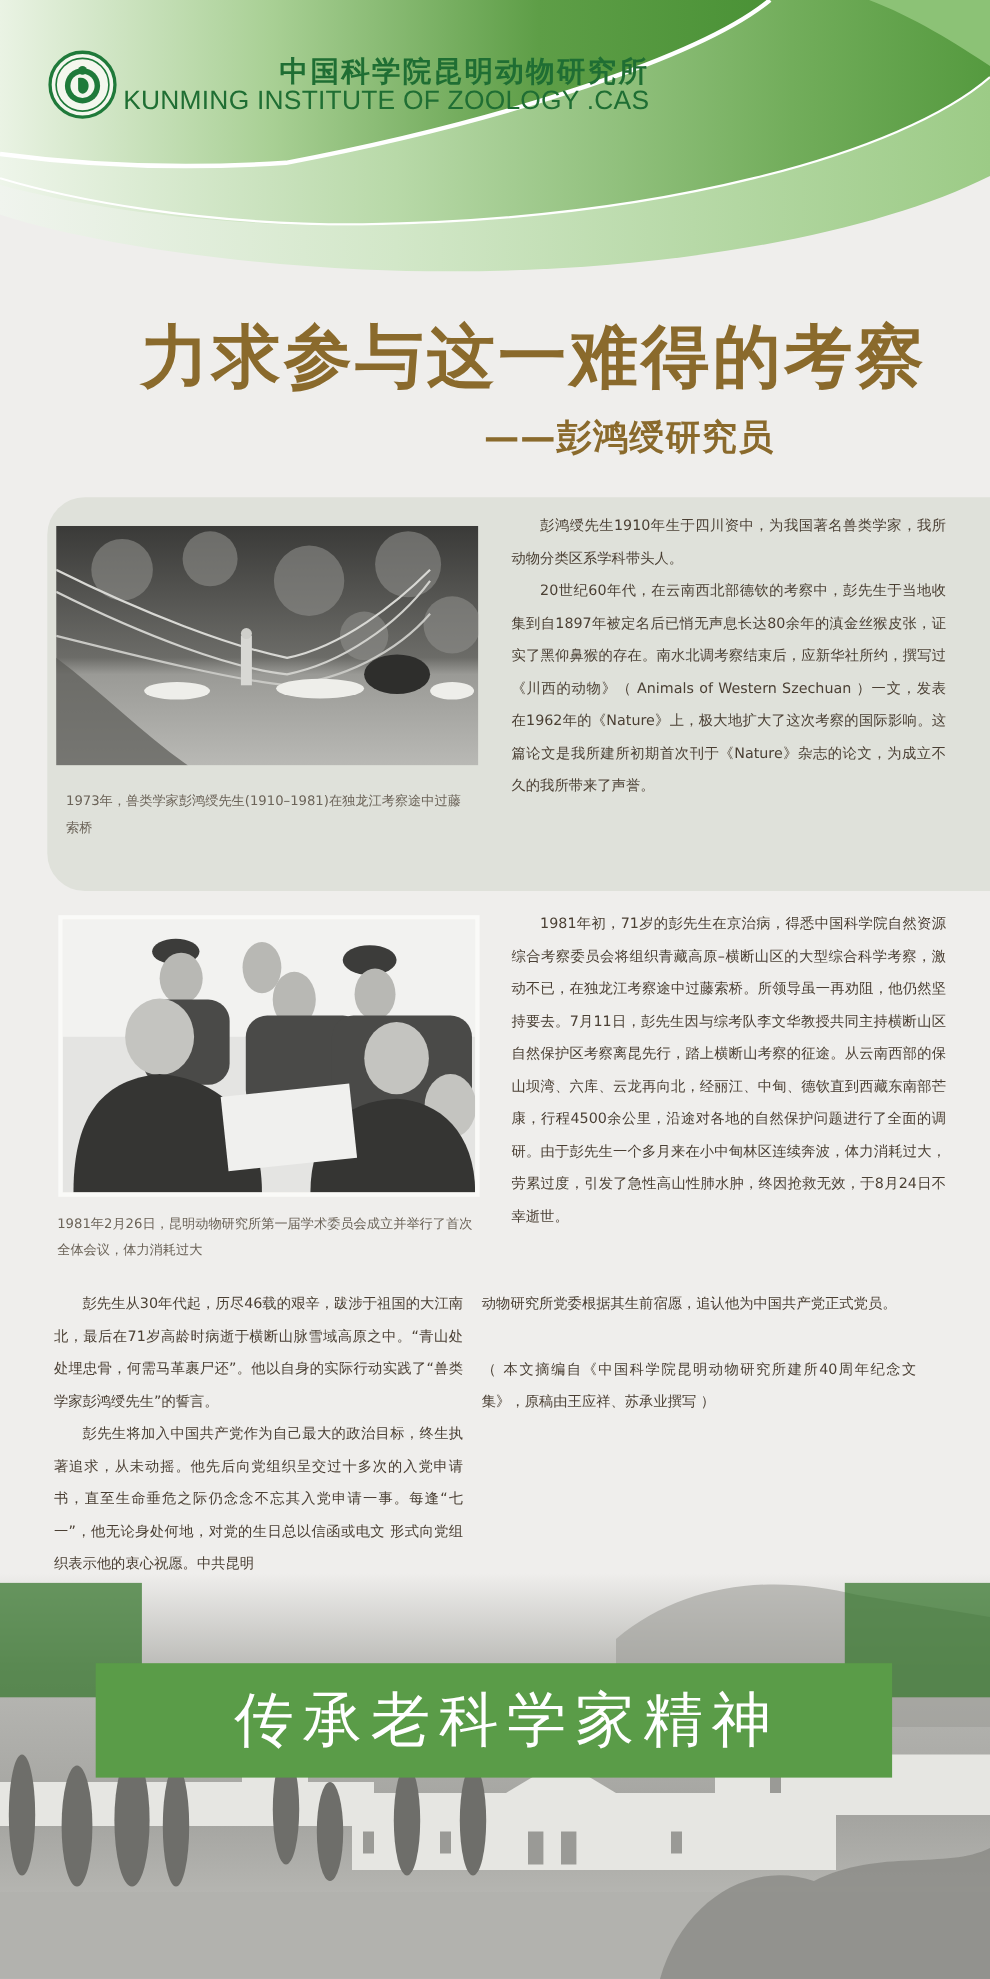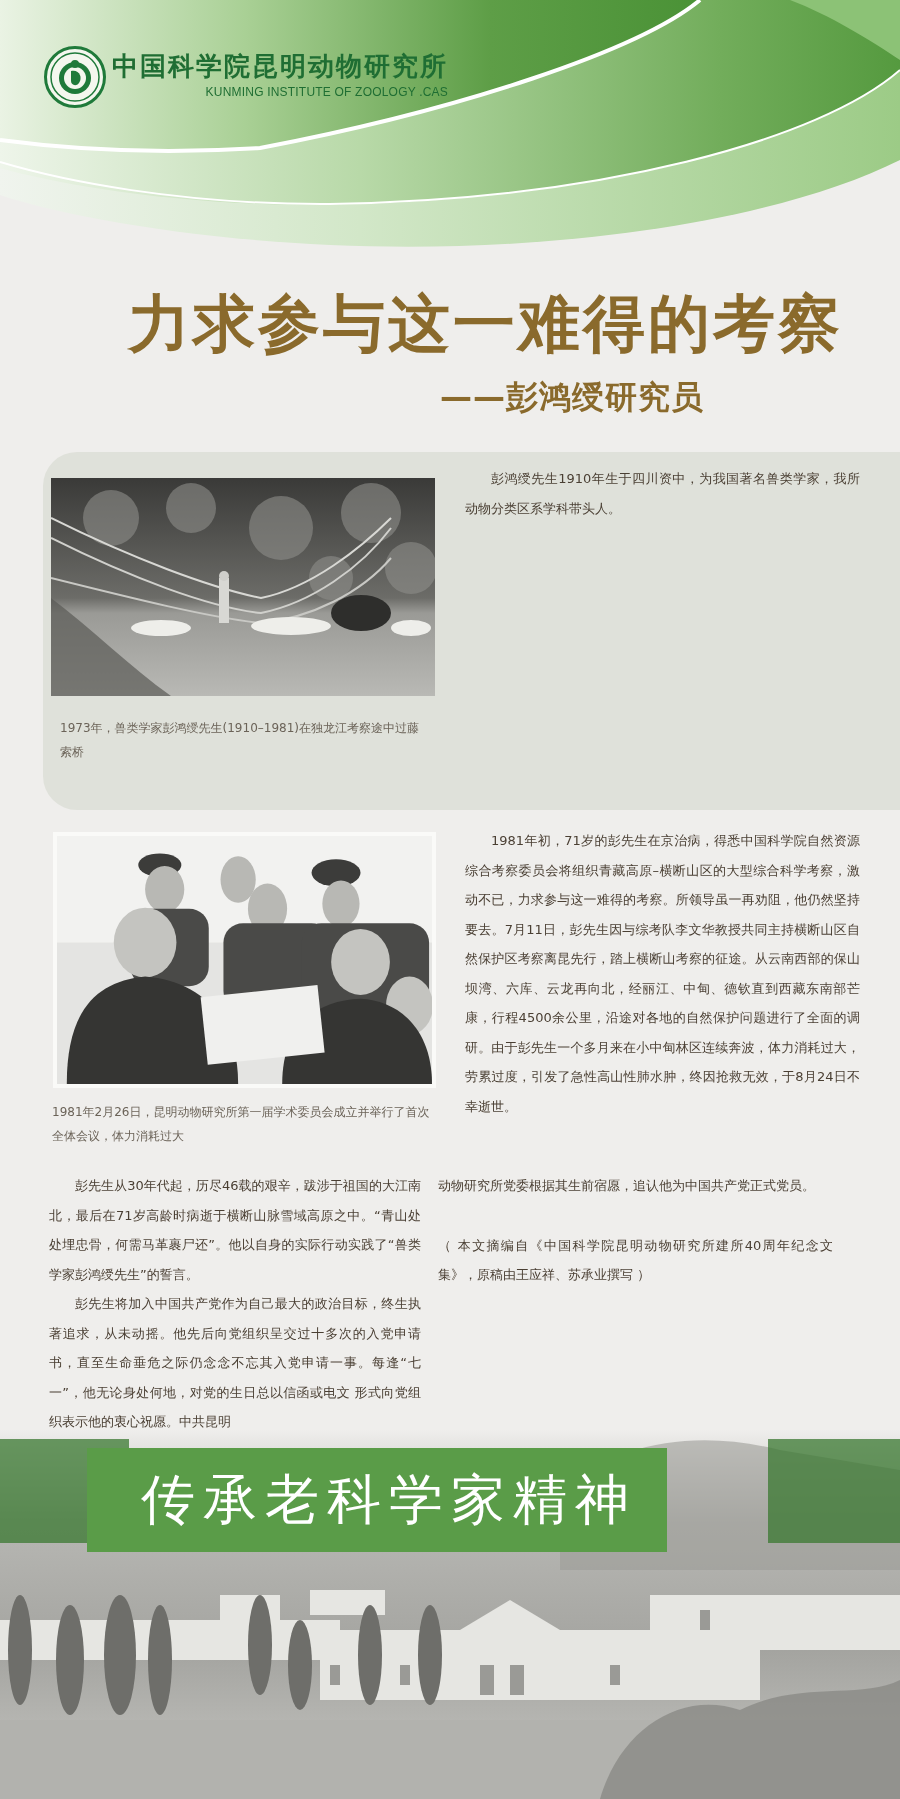--- a/index.html
+++ b/index.html
@@ -22,21 +22,21 @@
       border: 3px solid #1f7a3a; background: #f4f7ee;
       display: flex; align-items: center; justify-content: center;
     }
     .logo-text { display: flex; flex-direction: column; align-items: flex-end; }
     .logo-cn {
       font-family: "DejaVu Serif", "Liberation Serif", serif;
       font-size: 26px; font-weight: bold; color: #1f6e33; letter-spacing: 2px; line-height: 30px;
     }
     .logo-en {
       font-family: "Liberation Sans", sans-serif;
-      font-size: 12px; color: #1f6e33; line-height: 22px; letter-spacing: 0.2px;
+      font-size: 24px; color: #1f6e33; line-height: 22px; letter-spacing: 0.2px;
     }
 
     
     .title {
       position: absolute; left: 128px; top: 282px;
       font-size: 62px; font-weight: bold; color: #8a6a2c; letter-spacing: 3px;
       font-family: "DejaVu Sans", sans-serif;
     }
     .subtitle {
       position: absolute; left: 440px; top: 376px;
@@ -74,21 +74,21 @@
 
     
     .bottom-photo { position: absolute; left: 0; top: 1430px; width: 900px; height: 369px; }
     .banner-side-left {
       position: absolute; left: 0; top: 1439px; width: 129px; height: 104px; background: rgba(58,120,48,0.75);
     }
     .banner-side-right {
       position: absolute; left: 768px; top: 1439px; width: 132px; height: 104px; background: rgba(58,120,48,0.75);
     }
     .banner {
-      position: absolute; left: 87px; top: 1448px; width: 580px; height: 104px;
+      position: absolute; left: 87px; top: 1512px; width: 724px; height: 104px;
       background: #5a9c48; display: flex; align-items: center; justify-content: center; padding-left: 24px;
     }
     .banner-text {
       font-size: 54px; color: #ffffff; letter-spacing: 8px; font-weight: normal;
       font-family: "DejaVu Sans", sans-serif;
     }
   </style>
 </head>
 <body>
 
@@ -182,20 +182,21 @@
         </g>
       <g fill="#5a5a56" opacity="0.7">
           <path d="M0,120 C40,150 80,190 120,218 L0,218 Z"></path>
         </g>
     </svg>
   </div>
   <div class="caption caption1">1973年，兽类学家彭鸿绶先生(1910–1981)在独龙江考察途中过藤索桥</div>
 
   <div class="body-text text1">
     <p>彭鸿绶先生1910年生于四川资中，为我国著名兽类学家，我所动物分类区系学科带头人。</p>
+    <p>20世纪60年代，在云南西北部德钦的考察中，彭先生于当地收集到自1897年被定名后已悄无声息长达80余年的滇金丝猴皮张，证实了黑仰鼻猴的存在。南水北调考察结束后，应新华社所约，撰写过《川西的动物》（ Animals of Western Szechuan ）一文，发表在1962年的《Nature》上，极大地扩大了这次考察的国际影响。这篇论文是我所建所初期首次刊于《Nature》杂志的论文，为成立不久的我所带来了声誉。</p>
   </div>
 
   <div class="photo photo2">
     <svg viewBox="0 0 383 256" preserveAspectRatio="none">
       <rect width="383" height="256" fill="#e4e4e2"></rect>
       <rect x="0" y="0" width="383" height="110" fill="#f2f2f0"></rect>
 
       <g fill="#3c3c3a">
         <ellipse cx="105" cy="30" rx="22" ry="12"></ellipse>
         <ellipse cx="285" cy="38" rx="25" ry="14"></ellipse>
@@ -220,21 +221,21 @@
       <g fill="#353533">
         <path d="M10,256 C10,180 40,150 90,145 C150,150 185,190 185,256 Z"></path>
         <path d="M230,256 C230,200 260,170 310,168 C350,170 383,200 383,256 Z"></path>
       </g>
       <rect x="150" y="160" width="120" height="70" fill="#f0f0ee" transform="rotate(-6 210 195)"></rect>
     </svg>
   </div>
   <div class="caption caption2">1981年2月26日，昆明动物研究所第一届学术委员会成立并举行了首次全体会议，体力消耗过大</div>
 
   <div class="body-text text2">
-    <p>1981年初，71岁的彭先生在京治病，得悉中国科学院自然资源综合考察委员会将组织青藏高原–横断山区的大型综合科学考察，激动不已，力求参与这一难得的考察。所领导虽一再劝阻，他仍然坚持要去。7月11日，彭先生因与综考队李文华教授共同主持横断山区自然保护区考察离昆先行，踏上横断山考察的征途。从云南西部的保山坝湾、六库、云龙再向北，经丽江、中甸、德钦直到西藏东南部芒康，行程4500余公里，沿途对各地的自然保护问题进行了全面的调研。由于彭先生一个多月来在小中甸林区连续奔波，体力消耗过大，劳累过度，引发了急性高山性肺水肿，终因抢救无效，于8月24日不幸逝世。</p>
+    <p>1981年初，71岁的彭先生在京治病，得悉中国科学院自然资源综合考察委员会将组织青藏高原–横断山区的大型综合科学考察，激动不已，在独龙江考察途中过藤索桥。所领导虽一再劝阻，他仍然坚持要去。7月11日，彭先生因与综考队李文华教授共同主持横断山区自然保护区考察离昆先行，踏上横断山考察的征途。从云南西部的保山坝湾、六库、云龙再向北，经丽江、中甸、德钦直到西藏东南部芒康，行程4500余公里，沿途对各地的自然保护问题进行了全面的调研。由于彭先生一个多月来在小中甸林区连续奔波，体力消耗过大，劳累过度，引发了急性高山性肺水肿，终因抢救无效，于8月24日不幸逝世。</p>
   </div>
 
   <div class="body-text text3">
     <p>彭先生从30年代起，历尽46载的艰辛，跋涉于祖国的大江南北，最后在71岁高龄时病逝于横断山脉雪域高原之中。“青山处处埋忠骨，何需马革裹尸还”。他以自身的实际行动实践了“兽类学家彭鸿绶先生”的誓言。</p>
     <p>彭先生将加入中国共产党作为自己最大的政治目标，终生执著追求，从未动摇。他先后向党组织呈交过十多次的入党申请书，直至生命垂危之际仍念念不忘其入党申请一事。每逢“七一”，他无论身处何地，对党的生日总以信函或电文 形式向党组织表示他的衷心祝愿。中共昆明</p>
   </div>
   <div class="body-text text4">
     <p class="noindent">动物研究所党委根据其生前宿愿，追认他为中国共产党正式党员。</p>
     <div class="gap"></div>
     <p class="noindent">（ 本文摘编自《中国科学院昆明动物研究所建所40周年纪念文集》，原稿由王应祥、苏承业撰写 ）</p>

